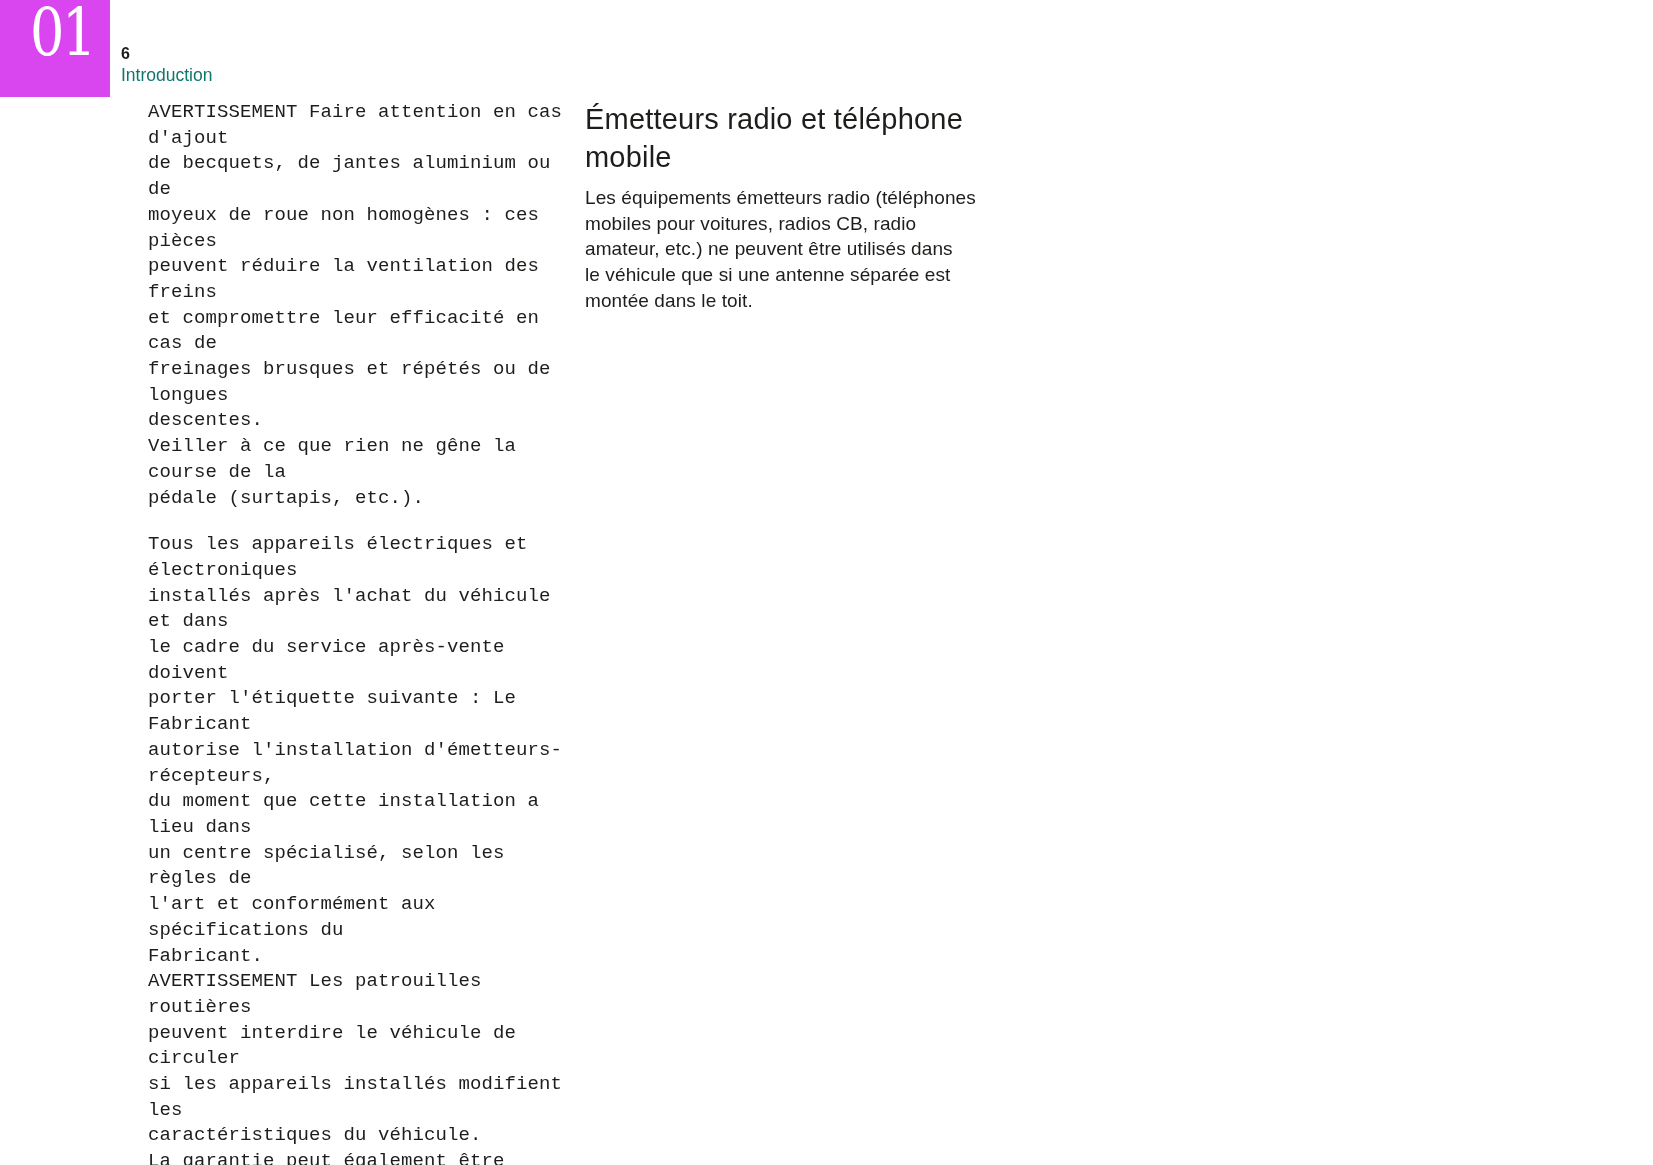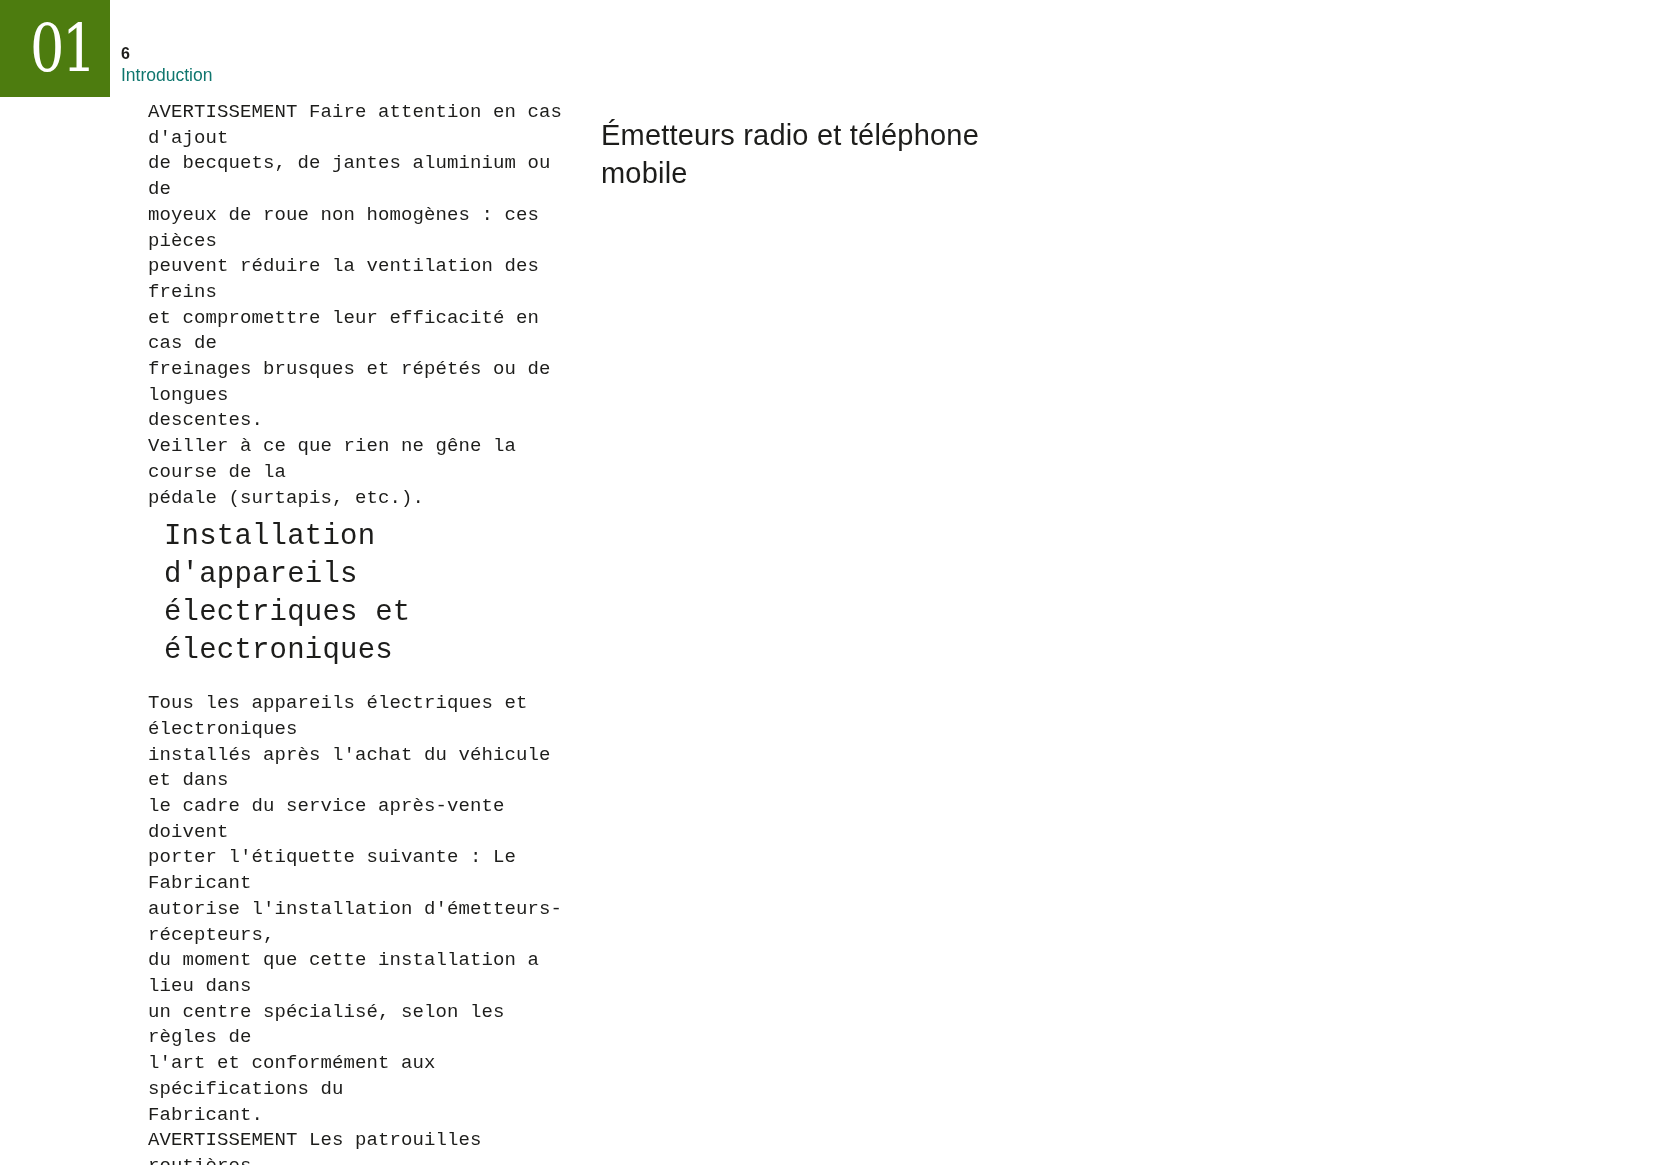--- a/index.html
+++ b/index.html
@@ -15,23 +15,23 @@
     font-family: "Liberation Sans", sans-serif;
     color: #1d1d1b;
     overflow: hidden;
   }
   .chapter-box {
     position: absolute;
     left: 0;
     top: 0;
     width: 110px;
     height: 97px;
-    background: #4d7c0f;
+    background: #d946ef;
     display: flex;
-    align-items: center;
+    align-items: flex-start;
     justify-content: flex-end;
     padding-right: 16px;
     box-sizing: border-box;
   }
   .chapter-number {
     font-family: "DejaVu Serif", "Liberation Serif", serif;
     font-size: 66px;
     line-height: 1;
     color: #ffffff;
     letter-spacing: -3px;
@@ -62,21 +62,21 @@
   .col-right { left: 585px; width: 440px; }
   .body-text {
     margin: 0;
     font-size: 19px;
     line-height: 25.7px;
     letter-spacing: 0.1px;
     white-space: pre-line;
     color: #1d1d1b;
   }
   .section-heading {
-    margin: 16px;
+    margin: 0;
     font-size: 29px;
     line-height: 38px;
     font-weight: 500;
     letter-spacing: 0.2px;
     white-space: pre-line;
     color: #1d1d1b;
   }
   .col-left .section-heading { margin-top: 7px; }
   .col-left .body-text.after-heading { margin-top: 21px; }
   .col-right .body-text.after-heading { margin-top: 9px; }
@@ -98,22 +98,20 @@
   <div class="col col-left">
     <p class="body-text">AVERTISSEMENT Faire attention en cas d'ajout
 de becquets, de jantes aluminium ou de
 moyeux de roue non homogènes : ces pièces
 peuvent réduire la ventilation des freins
 et compromettre leur efficacité en cas de
 freinages brusques et répétés ou de longues
 descentes.
 Veiller à ce que rien ne gêne la course de la
 pédale (surtapis, etc.).</p>
-    <h2 class="section-heading">Installation d'appareils
-électriques et électroniques</h2>
     <p class="body-text after-heading">Tous les appareils électriques et électroniques
 installés après l'achat du véhicule et dans
 le cadre du service après-vente doivent
 porter l'étiquette suivante : Le Fabricant
 autorise l'installation d'émetteurs-récepteurs,
 du moment que cette installation a lieu dans
 un centre spécialisé, selon les règles de
 l'art et conformément aux spécifications du
 Fabricant.
 AVERTISSEMENT Les patrouilles routières
@@ -129,15 +127,20 @@
 responsable des dommages causés par
 l'installation d'accessoires non fournis ou
 non recommandés par le Fabricant et/ou
 non installés conformément aux instructions
 données.</p>
   </div>
 
   <div class="col col-right">
     <h2 class="section-heading">Émetteurs radio et téléphone
 mobile</h2>
+    <p class="body-text after-heading">Les équipements émetteurs radio (téléphones
+mobiles pour voitures, radios CB, radio
+amateur, etc.) ne peuvent être utilisés dans
+le véhicule que si une antenne séparée est
+montée dans le toit.</p>
   </div>
 
 </div>
 
 </body></html>

